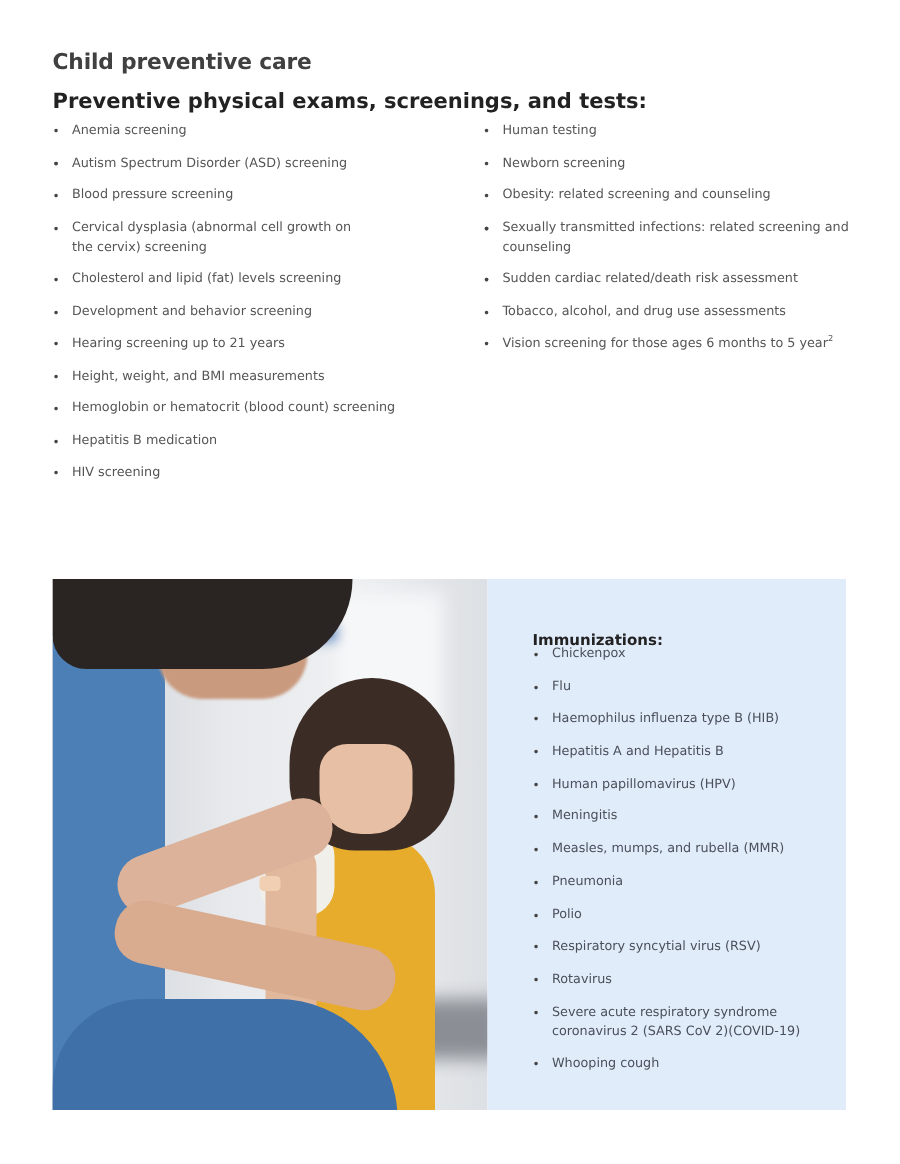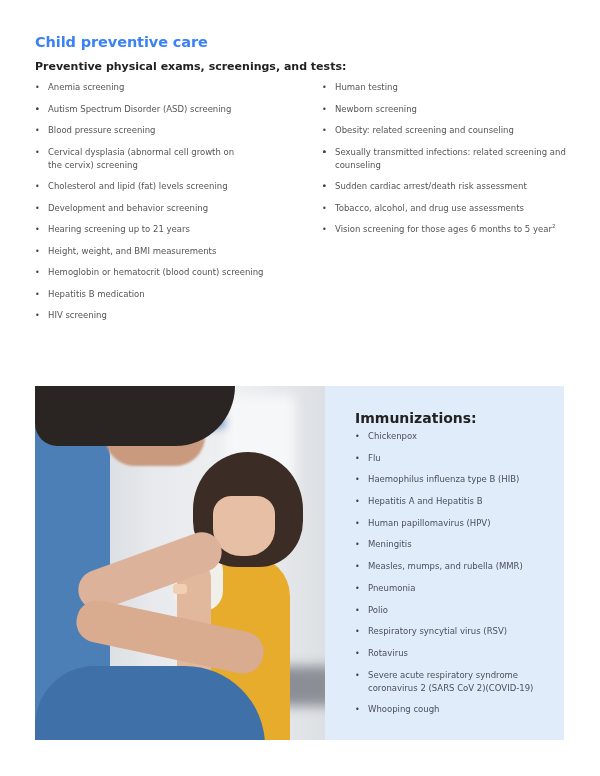--- a/index.html
+++ b/index.html
@@ -1,20 +1,20 @@
 <!DOCTYPE html>
 <html><head>
 <meta charset="utf-8">
 <style>
   * { box-sizing: border-box; margin: 0; padding: 0; }
   html, body { width: 600px; height: 776px; background: #ffffff; overflow: hidden; }
   body { font-family: "DejaVu Sans", "Liberation Sans", sans-serif; color: #4a4a4a; position: relative; }
 
-  .title { position: absolute; left: 35px; top: 34px; font-size: 14.5px; font-weight: bold; color: #3b82f6; letter-spacing: -0.1px; }
-  .subtitle { position: absolute; left: 35px; top: 60px; font-size: 11px; font-weight: bold; color: #222; }
+  .title { position: absolute; left: 35px; top: 34px; font-size: 14.5px; font-weight: bold; color: #404040; letter-spacing: -0.1px; }
+  .subtitle { position: absolute; left: 35px; top: 60px; font-size: 14px; font-weight: bold; color: #222; }
 
   .col { position: absolute; list-style: none; font-size: 8.5px; line-height: 13px; color: #555; }
   .col-left { left: 35px; top: 81px; width: 270px; }
   .col-right { left: 322px; top: 81px; width: 250px; }
   .col li { position: relative; padding-left: 13px; margin-bottom: 8.5px; }
   .col li .bullet { position: absolute; left: 0; top: 0; color: #444; font-size: 8px; }
   .col-right li { margin-bottom: 8.5px; }
 
   .photo { position: absolute; left: 35px; top: 386px; width: 290px; height: 354px; overflow: hidden;
     background: linear-gradient(90deg, #c9ced4 0%, #e7e9ec 40%, #eef0f2 70%, #dcdfe3 100%); }
@@ -28,21 +28,21 @@
   .nurse-arm { position: absolute; left: 40px; top: 165px; width: 150px; height: 40px; background: #dcb39a; border-radius: 20px; transform: rotate(-20deg); }
   .nurse-arm2 { position: absolute; left: 40px; top: 230px; width: 190px; height: 42px; background: #d9ab8f; border-radius: 20px; transform: rotate(12deg); }
   .child-hair { position: absolute; left: 158px; top: 66px; width: 110px; height: 115px; background: #3b2c26; border-radius: 50% 50% 40% 40%; }
   .child-face { position: absolute; left: 178px; top: 110px; width: 62px; height: 60px; background: #e6bfa4; border-radius: 30% 30% 45% 45%; }
   .child-body { position: absolute; left: 150px; top: 170px; width: 105px; height: 190px; background: #e8ac2c; border-radius: 40px 40px 0 0; }
   .child-shirt { position: absolute; left: 138px; top: 165px; width: 50px; height: 60px; background: #f1efe9; border-radius: 20px; }
   .child-arm { position: absolute; left: 142px; top: 175px; width: 34px; height: 130px; background: #e2b89c; border-radius: 18px; }
   .bandage { position: absolute; left: 138px; top: 198px; width: 14px; height: 10px; background: #f0cfb2; border-radius: 3px; }
 
   .panel { position: absolute; left: 325px; top: 386px; width: 239px; height: 354px; background: #e1ecfb; }
-  .panel-title { position: absolute; left: 30px; top: 24px; font-size: 14px; font-weight: bold; color: #222; }
+  .panel-title { position: absolute; left: 30px; top: 36px; font-size: 10px; font-weight: bold; color: #222; }
   .panel-list { position: absolute; left: 30px; top: 44px; width: 200px; list-style: none; font-size: 8.5px; line-height: 13px; color: #4a4f5a; }
   .panel-list li { position: relative; padding-left: 13px; margin-bottom: 8.7px; }
   .panel-list li .bullet { position: absolute; left: 0; top: 0; color: #444; font-size: 8px; }
   sup { font-size: 5.5px; vertical-align: super; line-height: 0; }
 </style>
 </head>
 <body>
 
 <h1 class="title">Child preventive care</h1>
 <h2 class="subtitle">Preventive physical exams, screenings, and tests:</h2>
@@ -63,21 +63,21 @@
 </ul>
 
 <ul class="col col-right">
   <li><span class="bullet">•</span><span>Human testing</span></li>
   <li><span class="bullet">•</span><span>Newborn screening</span></li>
   <li><span class="bullet">•</span><span>Obesity: related screening and counseling</span></li>
   <li style="width:235px"><span class="bullet">•</span></li>
   <li style="width:250px"><span class="bullet">•</span></li>
   <li style="width:245px"><span class="bullet">•</span><span>Sexually transmitted infections: related screening and counseling</span></li>
   <li style="width:215px"><span class="bullet">•</span></li>
-  <li><span class="bullet">•</span><span>Sudden cardiac arrest/death risk assessment</span></li>
+  <li><span class="bullet">•</span><span>Sudden cardiac related/death risk assessment</span></li>
   <li><span class="bullet">•</span><span>Tobacco, alcohol, and drug use assessments</span></li>
   <li><span class="bullet">•</span><span>Vision screening for those ages 6 months to 5 year</span><sup>2</sup></li>
 </ul>
 
 <div class="photo" aria-label="Nurse applying a bandage to a young child's arm">
   <div class="bg-window"></div>
   <div class="bg-blue"></div>
   <div class="bg-shelf"></div>
   <div class="nurse-body"></div>
   <div class="nurse-face"></div>

